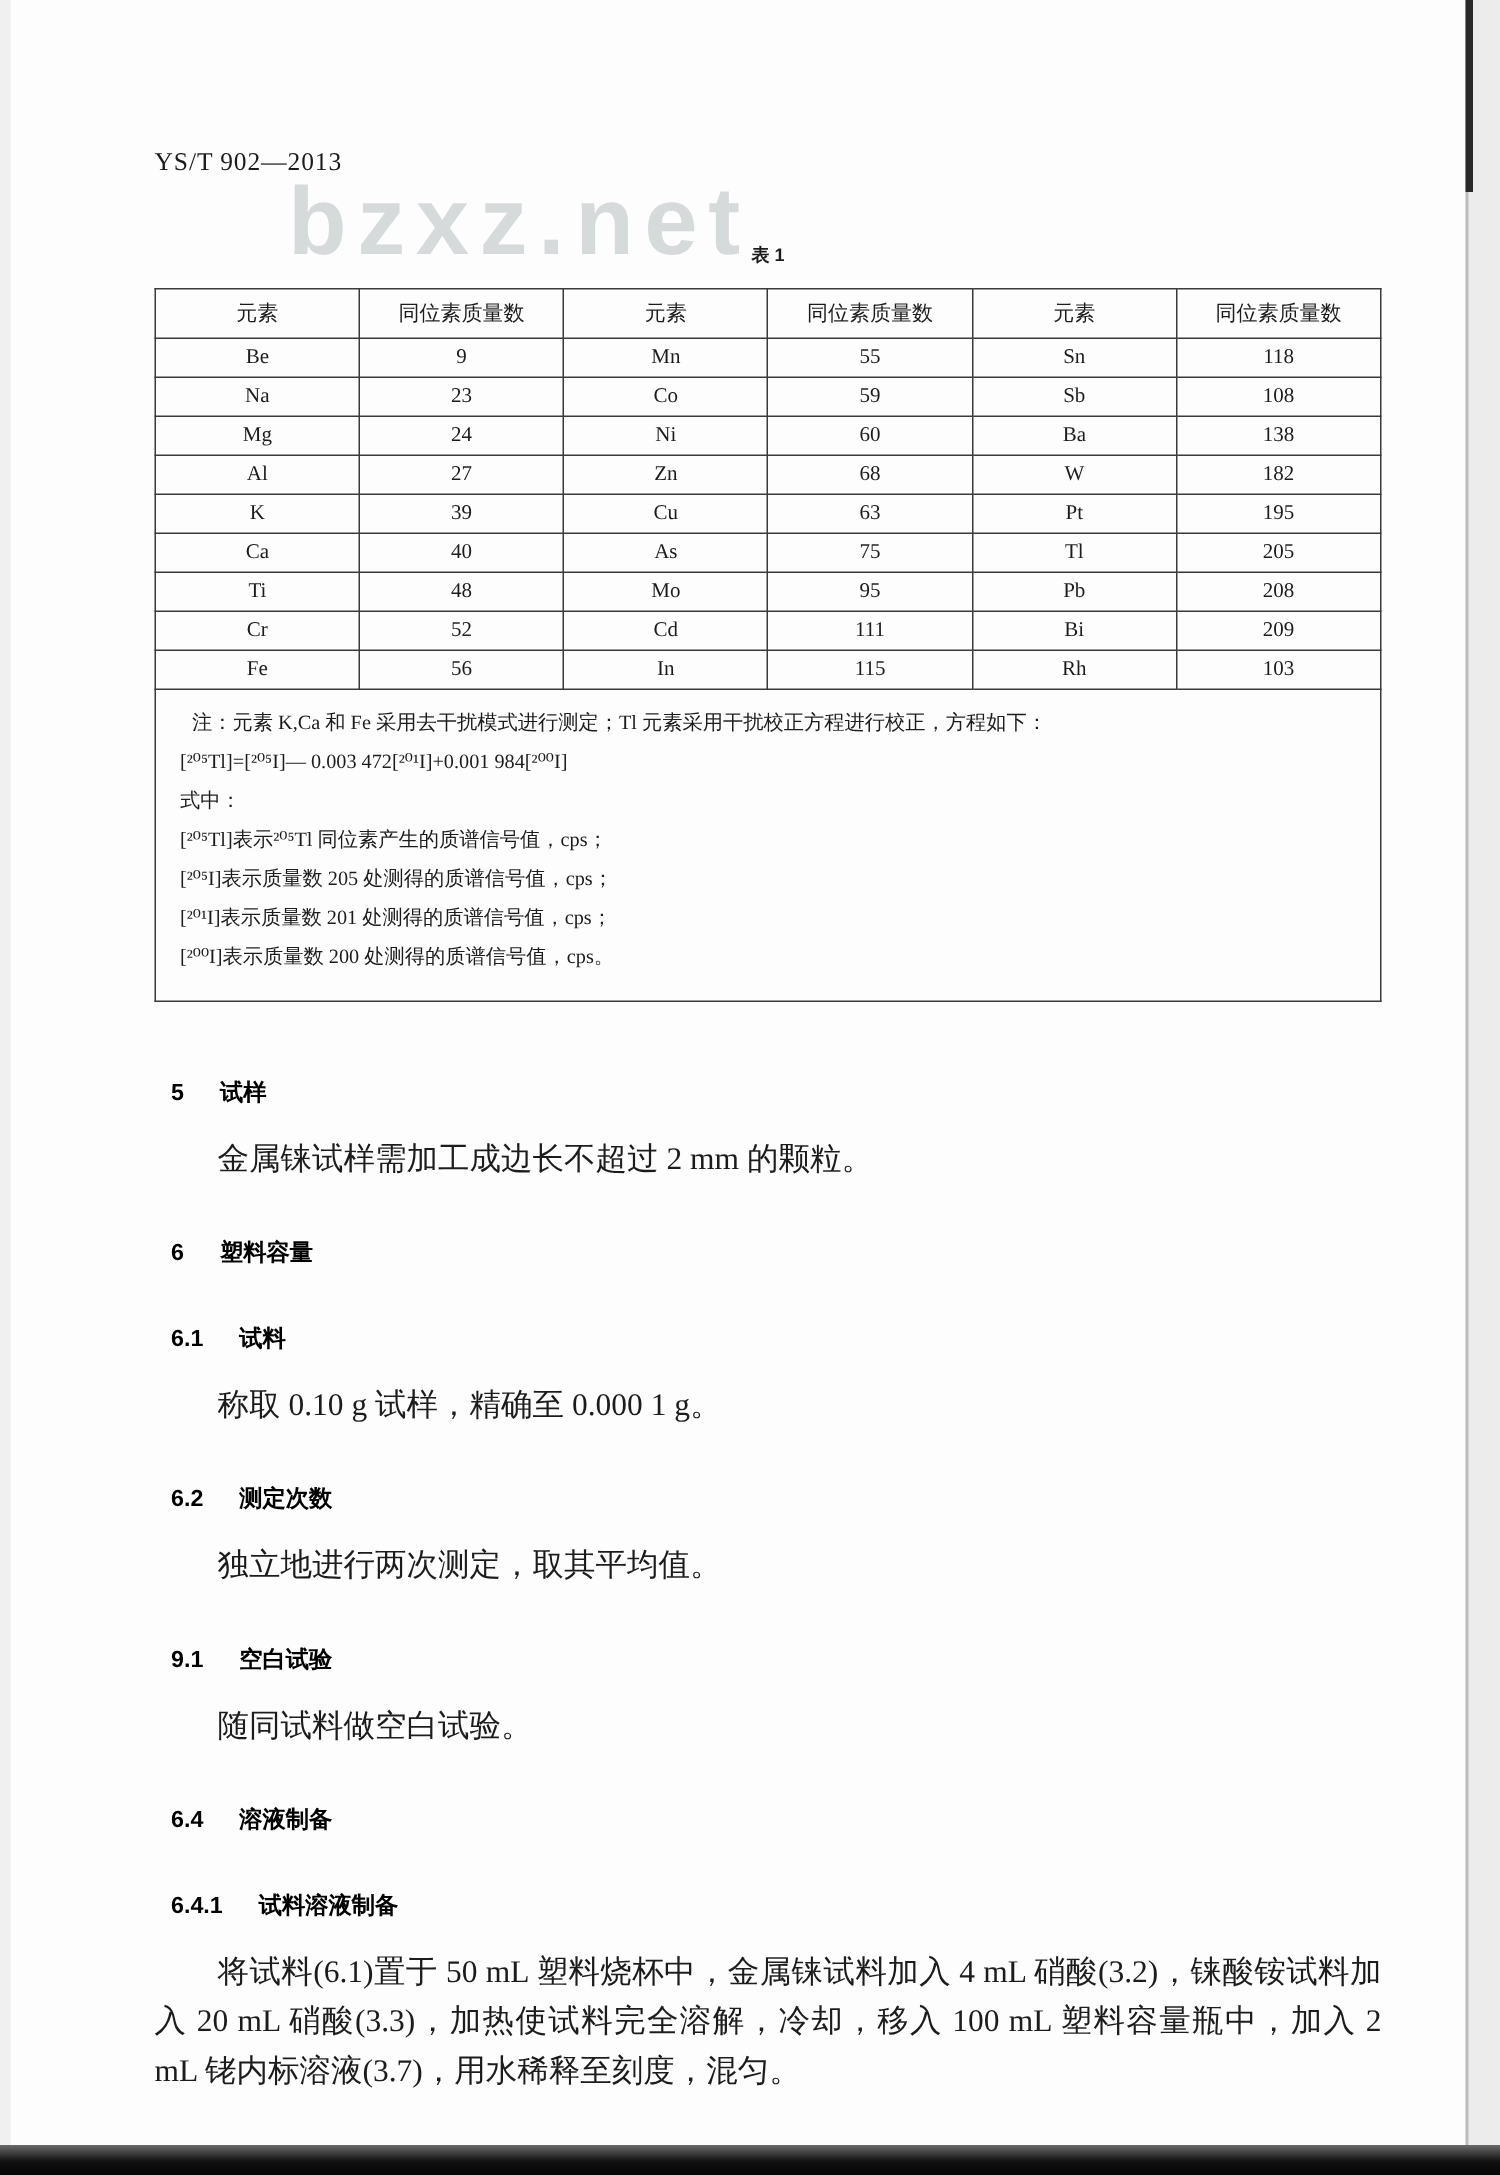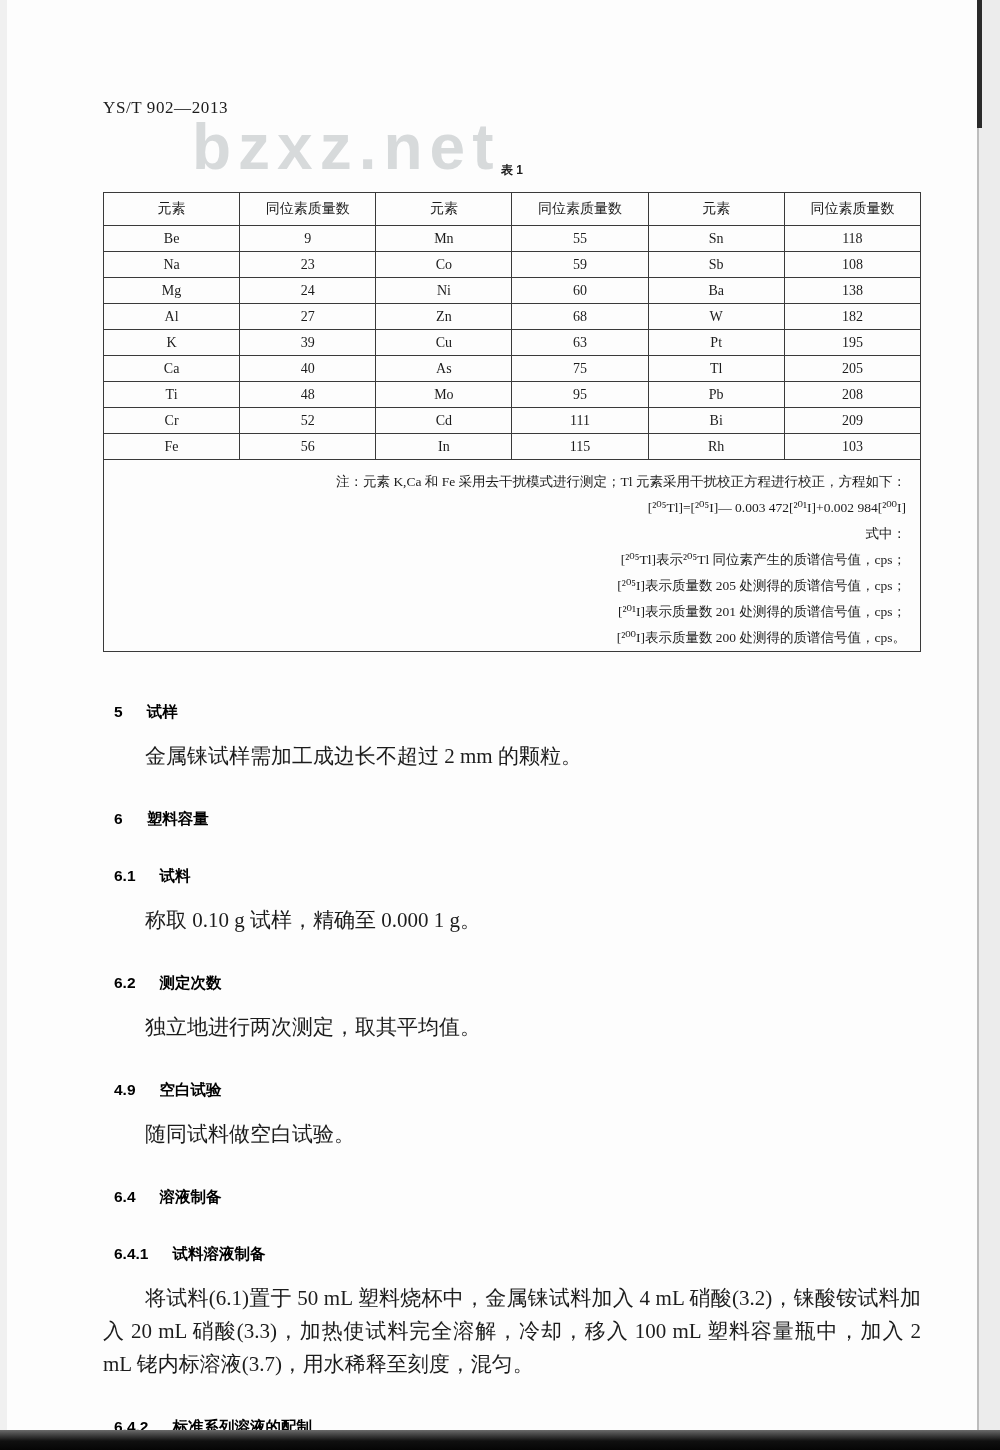--- a/index.html
+++ b/index.html
@@ -76,23 +76,23 @@
     height: 25px;
     font-weight: normal;
   }
   .isotope-table thead th {
     height: 32px;
     font-family: "Liberation Sans", "DejaVu Sans", sans-serif;
     font-size: 14px;
     text-align: center;
   }
   .isotope-table .notes-cell {
-    text-align: right;
+    text-align: left;
     height: auto;
-    padding: 9px 14px 0 16px;
+    padding: 9px 14px 16px 16px;
   }
   .note-line {
     font-size: 13.5px;
     line-height: 26px;
     color: #1c1c1c;
   }
   .note-line.note-first { padding-left: 8px; }
 
   
   #sections { margin-top: 50px; }
@@ -211,40 +211,40 @@
           <td>In</td>
           <td>115</td>
           <td>Rh</td>
           <td>103</td>
         </tr>
       </tbody>
     <tbody>
       <tr>
         <td class="notes-cell" colspan="6" id="table-notes">
             <div class="note-line note-first">注：元素 K,Ca 和 Fe 采用去干扰模式进行测定；Tl 元素采用干扰校正方程进行校正，方程如下：</div>
-            <div class="note-line">[²⁰⁵Tl]=[²⁰⁵I]— 0.003 472[²⁰¹I]+0.002 984[²⁰⁰I]</div>
+            <div class="note-line">[²⁰⁵Tl]=[²⁰⁵I]— 0.003 472[²⁰¹I]+0.001 984[²⁰⁰I]</div>
             <div class="note-line">式中：</div>
             <div class="note-line">[²⁰⁵Tl]表示²⁰⁵Tl 同位素产生的质谱信号值，cps；</div>
             <div class="note-line">[²⁰⁵I]表示质量数 205 处测得的质谱信号值，cps；</div>
             <div class="note-line">[²⁰¹I]表示质量数 201 处测得的质谱信号值，cps；</div>
             <div class="note-line">[²⁰⁰I]表示质量数 200 处测得的质谱信号值，cps。</div>
           </td>
       </tr>
     </tbody>
   </table>
 
   <div id="sections">
       <div class="sec-heading"><span class="sec-num">5</span><span>试样</span></div>
       <p class="body-para">金属铼试样需加工成边长不超过 2 mm 的颗粒。</p>
       <div class="sec-heading"><span class="sec-num">6</span><span>塑料容量</span></div>
       <div class="sec-heading"><span class="sec-num">6.1</span><span>试料</span></div>
       <p class="body-para">称取 0.10 g 试样，精确至 0.000 1 g。</p>
       <div class="sec-heading"><span class="sec-num">6.2</span><span>测定次数</span></div>
       <p class="body-para">独立地进行两次测定，取其平均值。</p>
-      <div class="sec-heading"><span class="sec-num">4.9</span><span>空白试验</span></div>
+      <div class="sec-heading"><span class="sec-num">9.1</span><span>空白试验</span></div>
       <p class="body-para">随同试料做空白试验。</p>
       <div class="sec-heading"><span class="sec-num">6.4</span><span>溶液制备</span></div>
       <div class="sec-heading"><span class="sec-num">6.4.1</span><span>试料溶液制备</span></div>
       <p class="body-para">将试料(6.1)置于 50 mL 塑料烧杯中，金属铼试料加入 4 mL 硝酸(3.2)，铼酸铵试料加入 20 mL 硝酸(3.3)，加热使试料完全溶解，冷却，移入 100 mL 塑料容量瓶中，加入 2 mL 铑内标溶液(3.7)，用水稀释至刻度，混匀。</p>
       <div class="sec-heading"><span class="sec-num">6.4.2</span><span>标准系列溶液的配制</span></div>
       <p class="body-para">移取 0 mL、0.20 mL、1.00 mL、2.00 mL、5.00 mL 混合标准溶液 B(3.6)于一系列 100 mL 塑料容量</p>
     </div>
 
 </div>
 

